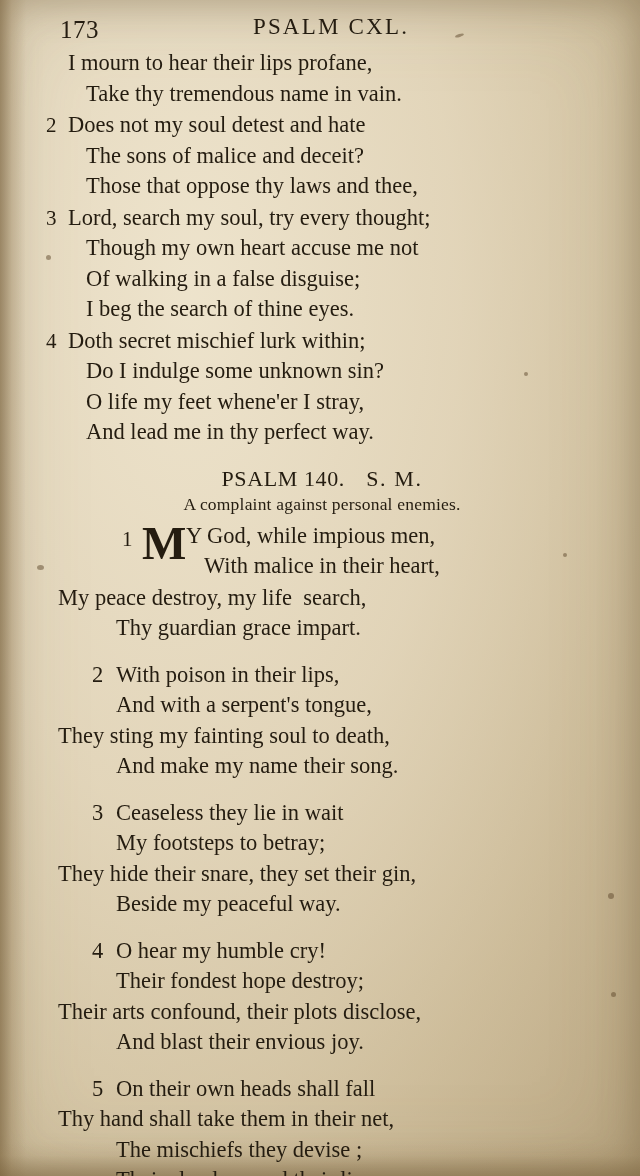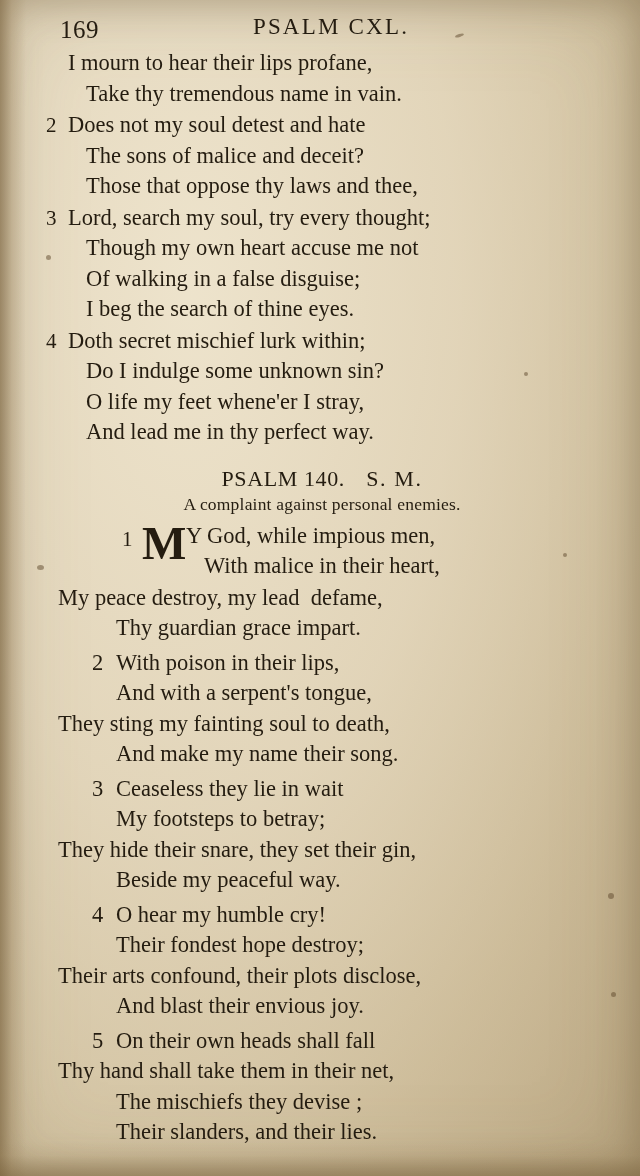--- a/index.html
+++ b/index.html
@@ -147,41 +147,41 @@
     line-height: 30.5px;
     white-space: pre;
   }
   .sm-a { padding-left: 70px; }   
   .sm-b { padding-left: 12px; }   
   .sm-num {
     display: inline-block;
     width: 24px;
     margin-left: -24px;
   }
-  .tight { margin-top: 4px; }
+  .tight { margin-top: 16px; }
 </style>
 </head>
 <body>
 
 <div class="page">
   <div class="edge-left"></div>
   <div class="edge-bottom"></div>
 
   <span class="speck" style="left:46px;top:255px;width:5px;height:5px;"></span>
   <span class="speck" style="left:524px;top:372px;width:4px;height:4px;"></span>
   <span class="speck" style="left:608px;top:893px;width:6px;height:6px;"></span>
   <span class="speck" style="left:611px;top:992px;width:5px;height:5px;"></span>
   <span class="speck" style="left:37px;top:565px;width:7px;height:5px;"></span>
   <span class="speck" style="left:563px;top:553px;width:4px;height:4px;"></span>
   <span class="speck" style="left:455px;top:34px;width:9px;height:3px;transform:rotate(-18deg);"></span>
 
   <div class="content">
 
     <div class="runhead">
-      <div class="folio">169</div>
+      <div class="folio">173</div>
       <div class="runtitle">PSALM CXL.</div>
     </div>
 
     <div class="stanza">
       <div class="line ind1">I mourn to hear their lips profane,</div>
       <div class="line ind2">Take thy tremendous name in vain.</div>
     </div>
 
     <div class="stanza">
       <div class="line ind1"><span class="vnum">2</span><span>Does not my soul detest and hate</span></div>
@@ -207,21 +207,21 @@
       <span class="num">PSALM 140.</span>&nbsp;&nbsp;&nbsp;<span>S. M.</span>
     </div>
     <div class="psalm-sub">A complaint against personal enemies.</div>
 
     <div class="dropwrap">
       <span class="drop-num">1</span>
       <span class="dropcap">M</span>
       <div class="drop-l1">Y God, while impious men,</div>
       <div class="drop-l2">With malice in their heart,</div>
     </div>
-    <div class="sm-line sm-b">My peace destroy, my lead  defame,</div>
+    <div class="sm-line sm-b">My peace destroy, my life  search,</div>
     <div class="sm-line sm-a">Thy guardian grace impart.</div>
 
     <div class="stanza tight">
       <div class="sm-line sm-a"><span class="sm-num">2</span><span>With poison in their lips,</span></div>
       <div class="sm-line sm-a">And with a serpent's tongue,</div>
       <div class="sm-line sm-b">They sting my fainting soul to death,</div>
       <div class="sm-line sm-a">And make my name their song.</div>
     </div>
 
     <div class="stanza tight">

